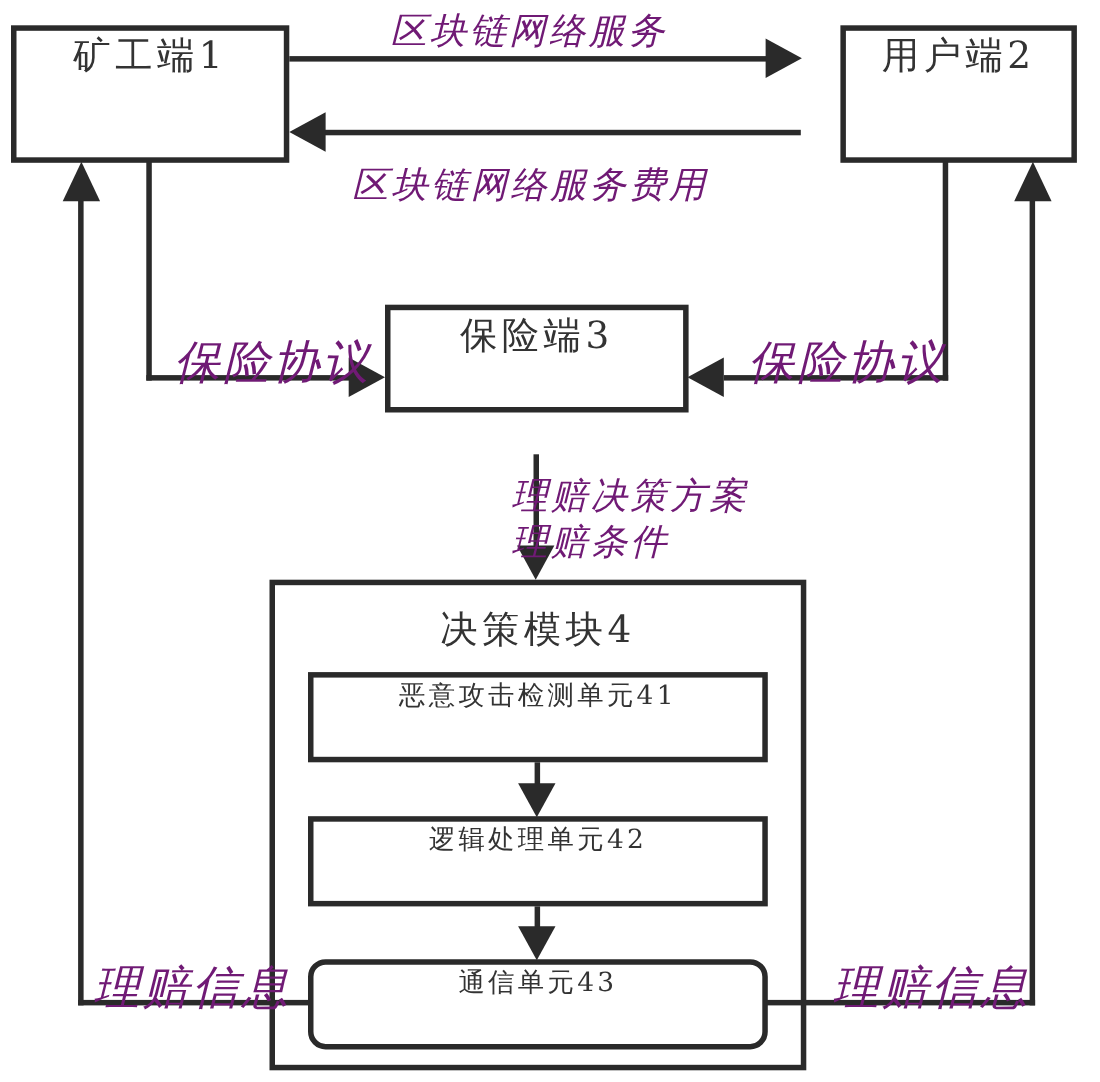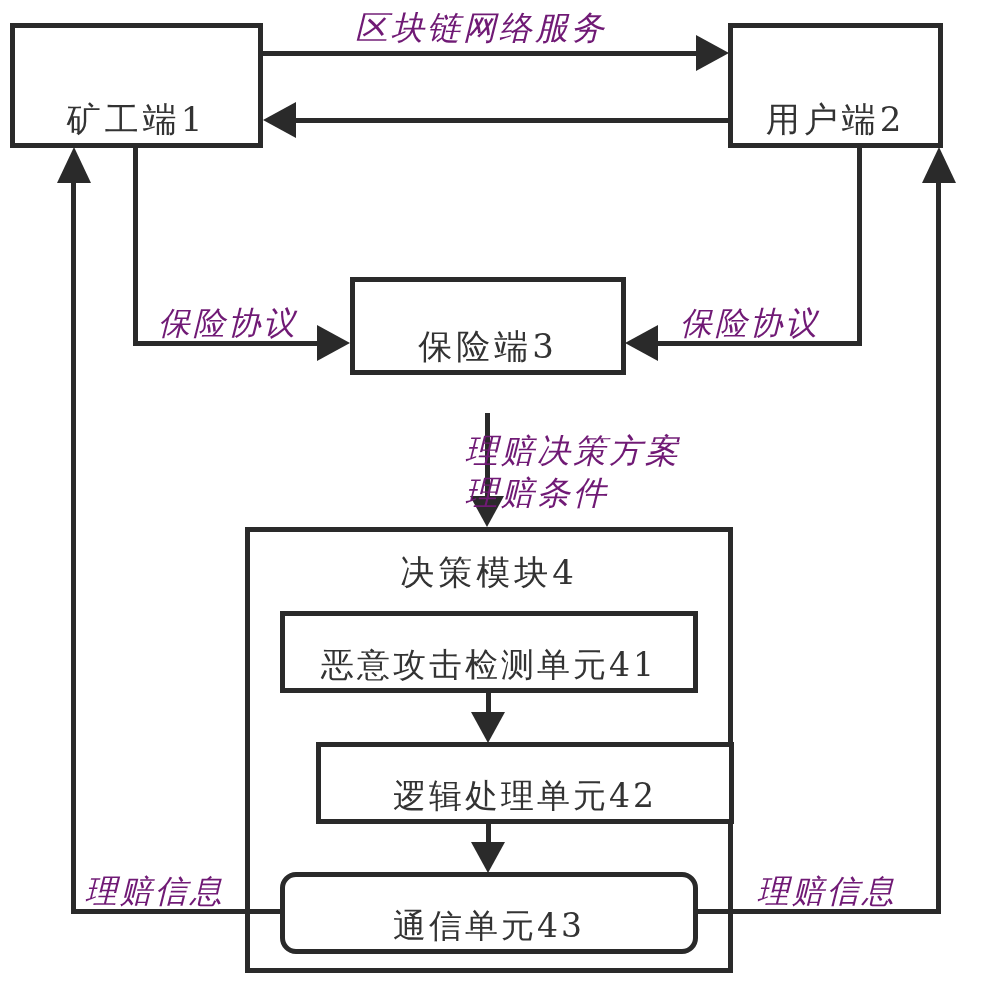--- a/index.html
+++ b/index.html
@@ -11,37 +11,37 @@
     font-family: "DejaVu Serif", "Liberation Serif", serif;
     color: #2a2a2a;
     overflow: hidden;
   }
   .box {
     position: absolute;
     box-sizing: border-box;
     border: 5px solid #2a2a2a;
     background: #ffffff;
     display: flex;
-    align-items: flex-end;
+    align-items: flex-start;
     justify-content: center;
     font-size: 34px;
     letter-spacing: 4px;
     color: #333333;
   }
-  .box.inner { font-size: 33px; letter-spacing: 3px; }
+  .box.inner { font-size: 24px; letter-spacing: 3px; }
   .label {
     position: absolute;
     text-align: left;
     font-size: 33px;
     letter-spacing: 3px;
     color: #701a75;
     white-space: nowrap;
     font-style: italic;
   }
-  .label.small { font-size: 32px; }
+  .label.small { font-size: 42px; }
   .line { position: absolute; background: #2a2a2a; }
   .arrow { position: absolute; width: 0; height: 0; }
   .arrow.right { border-top: 18px solid transparent; border-bottom: 18px solid transparent; border-left: 33px solid #2a2a2a; }
   .arrow.left  { border-top: 18px solid transparent; border-bottom: 18px solid transparent; border-right: 33px solid #2a2a2a; }
   .arrow.down  { border-left: 17px solid transparent; border-right: 17px solid transparent; border-top: 31px solid #2a2a2a; }
   .arrow.up    { border-left: 17px solid transparent; border-right: 17px solid transparent; border-bottom: 36px solid #2a2a2a; }
   .decision-title {
     position: absolute;
     top: 18px;
     left: 0;
@@ -55,50 +55,51 @@
 </style>
 </head>
 <body>
 
 <div id="canvas">
 
   <div class="box" style="left:10px; top:23px; width:253px; height:125px;">
     <span>矿工端1</span>
   </div>
 
-  <div class="box" style="left:728px; top:23px; width:215px; height:125px;">
+  <div class="box" style="left:764px; top:23px; width:215px; height:125px;">
     <span>用户端2</span>
   </div>
 
   <div class="box" style="left:350px; top:277px; width:276px; height:98px;">
     <span>保险端3</span>
   </div>
 
   <div class="box" style="left:245px; top:527px; width:488px; height:446px; justify-content:flex-start; align-items:flex-start;">
     <div class="decision-title">决策模块4</div>
   </div>
 
   <div class="box inner" style="left:280px; top:611px; width:418px; height:82px;">
     <span>恶意攻击检测单元41</span>
   </div>
 
-  <div class="box inner" style="left:280px; top:742px; width:418px; height:82px;margin-left:36px;">
+  <div class="box inner" style="left:280px; top:742px; width:418px; height:82px;">
     <span>逻辑处理单元42</span>
   </div>
 
   <div class="box inner" style="left:280px; top:872px; width:418px; height:82px;border-radius:16px;">
     <span>通信单元43</span>
   </div>
 
   <div class="line" style="left:263px; top:51px; width:434px; height:5px;"></div>
   <div class="arrow right" style="left:696px; top:35px;"></div>
   <div class="label" style="left:355px; top:6px; width:270px;">区块链网络服务</div>
 
   <div class="line" style="left:294px; top:118px; width:434px; height:5px;"></div>
   <div class="arrow left" style="left:263px; top:102px;"></div>
+  <div class="label" style="left:320px; top:146px; width:340px;">区块链网络服务费用</div>
 
   <div class="line" style="left:133px; top:147px; width:5px; height:199px;"></div>
   <div class="line" style="left:133px; top:341px; width:185px; height:5px;"></div>
   <div class="arrow right" style="left:317px; top:325px;"></div>
   <div class="label small" style="left:158px; top:302px; width:150px;">保险协议</div>
 
   <div class="line" style="left:857px; top:147px; width:5px; height:199px;"></div>
   <div class="line" style="left:658px; top:341px; width:204px; height:5px;"></div>
   <div class="arrow left" style="left:625px; top:325px;"></div>
   <div class="label small" style="left:680px; top:302px; width:150px;">保险协议</div>

